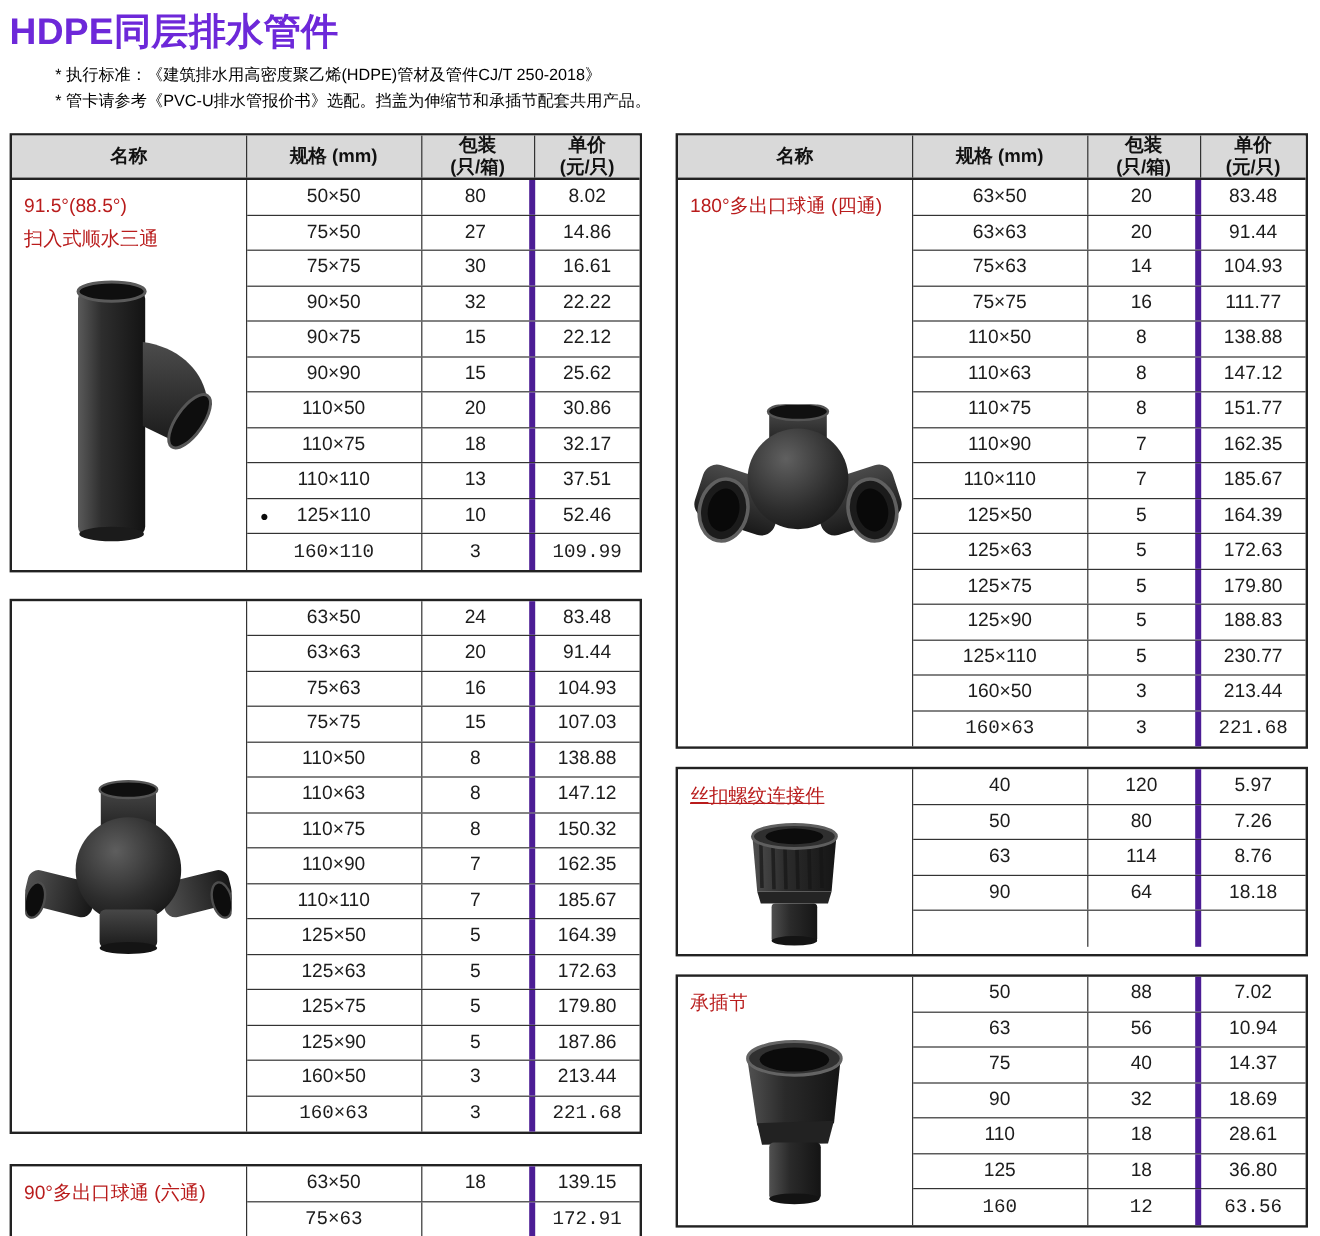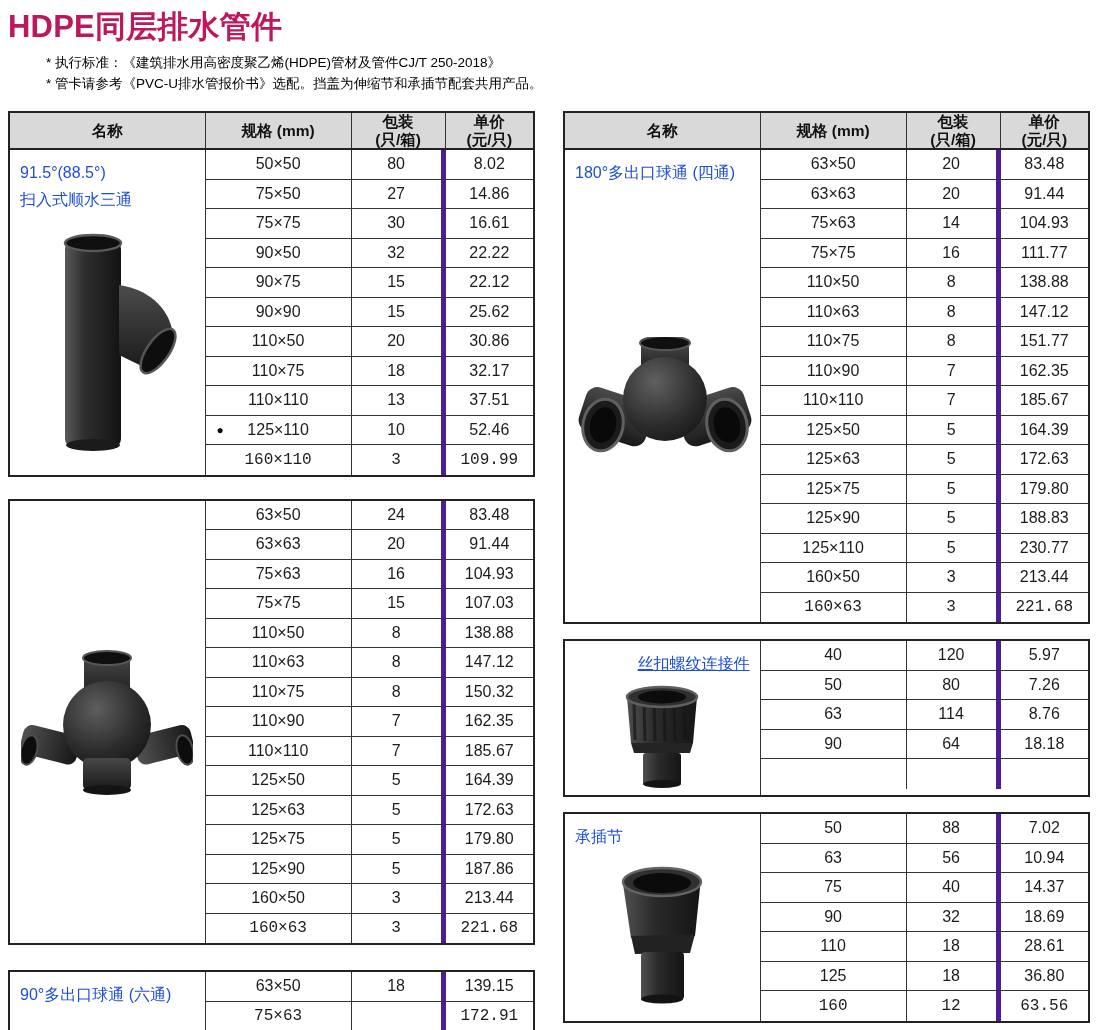--- a/index.html
+++ b/index.html
@@ -2,44 +2,44 @@
 <html><head>
 <meta charset="utf-8">
 <style>
   * { margin:0; padding:0; box-sizing:border-box; }
   html,body { background:#ffffff; }
   .page {
     position:relative; width:1100px; height:1030px; overflow:hidden;
     background:#ffffff; color:#1c1c1c;
     font-family:"Liberation Sans","DejaVu Sans",sans-serif;
   }
-  .title { position:absolute; left:8px; top:6px; font-size:31px; font-weight:900; color:#be185d; letter-spacing:0.2px; }
+  .title { position:absolute; left:8px; top:6px; font-size:31px; font-weight:900; color:#6d28d9; letter-spacing:0.2px; }
   .notes { position:absolute; left:10px; top:52px; font-size:13.5px; line-height:21px; color:#000000;margin-left:36px; }
   .col { position:absolute; top:111px; width:527px; }
   .col-left { left:8px; }
   .col-right { left:563px; }
 
   .tbl { border:2px solid #222; background:#fff; }
   .col-left .tbl + .tbl { margin-top:22px; }
   .col-left .tbl:nth-child(3) { margin-top:25px; }
   .col-right .tbl + .tbl { margin-top:15px; }
 
   .hdr { display:flex; background:#d9d9d9; border-bottom:2px solid #222; height:37px; }
   .hdr-cell { display:flex; flex-direction:column; justify-content:center; align-items:center; }
   .hl { font-size:15.5px; font-weight:bold; line-height:17.5px; color:#111; white-space:nowrap; }
   .hname { width:37.4%; border-right:1px solid #333;justify-content:center; }
   .hspec { width:27.9%; border-right:1px solid #333; }
   .hpack { width:18%;   border-right:1px solid #333; }
   .hprice { flex:1; }
 
   .tbl-body { display:flex; align-items:stretch; }
   .name-cell { width:37.4%; border-right:1px solid #333; padding:9px 10px 6px 10px; display:flex; flex-direction:column; }
-  .name-text { font-size:16px; line-height:27px; color:#1d4ed8; }
+  .name-text { font-size:16px; line-height:27px; color:#b91c1c; }
   .nline { white-space:nowrap; }
-  .name-text.underlined .nline { text-decoration:underline;text-align:right; }
+  .name-text.underlined .nline { text-decoration:underline; }
   .img-wrap { margin:auto; line-height:0; }
 
   .rows { flex:1; display:flex; flex-direction:column; }
   .row { display:flex; height:29.5px; border-bottom:1px solid #333; }
   .row:last-child { border-bottom:none;font-family:Liberation Mono, monospace; }
   .cell { position:relative; display:flex; align-items:center; justify-content:center; font-size:16px; color:#1c1c1c; }
   .spec { width:44.6%; border-right:1px solid #333; }
   .pack { width:28.7%; border-right:5px solid #4c1d95; }
   .price { flex:1; }
   .bullet { position:absolute; left:11px; top:50%; transform:translateY(-50%); font-size:12px; color:#0a0a0a; line-height:1; }

